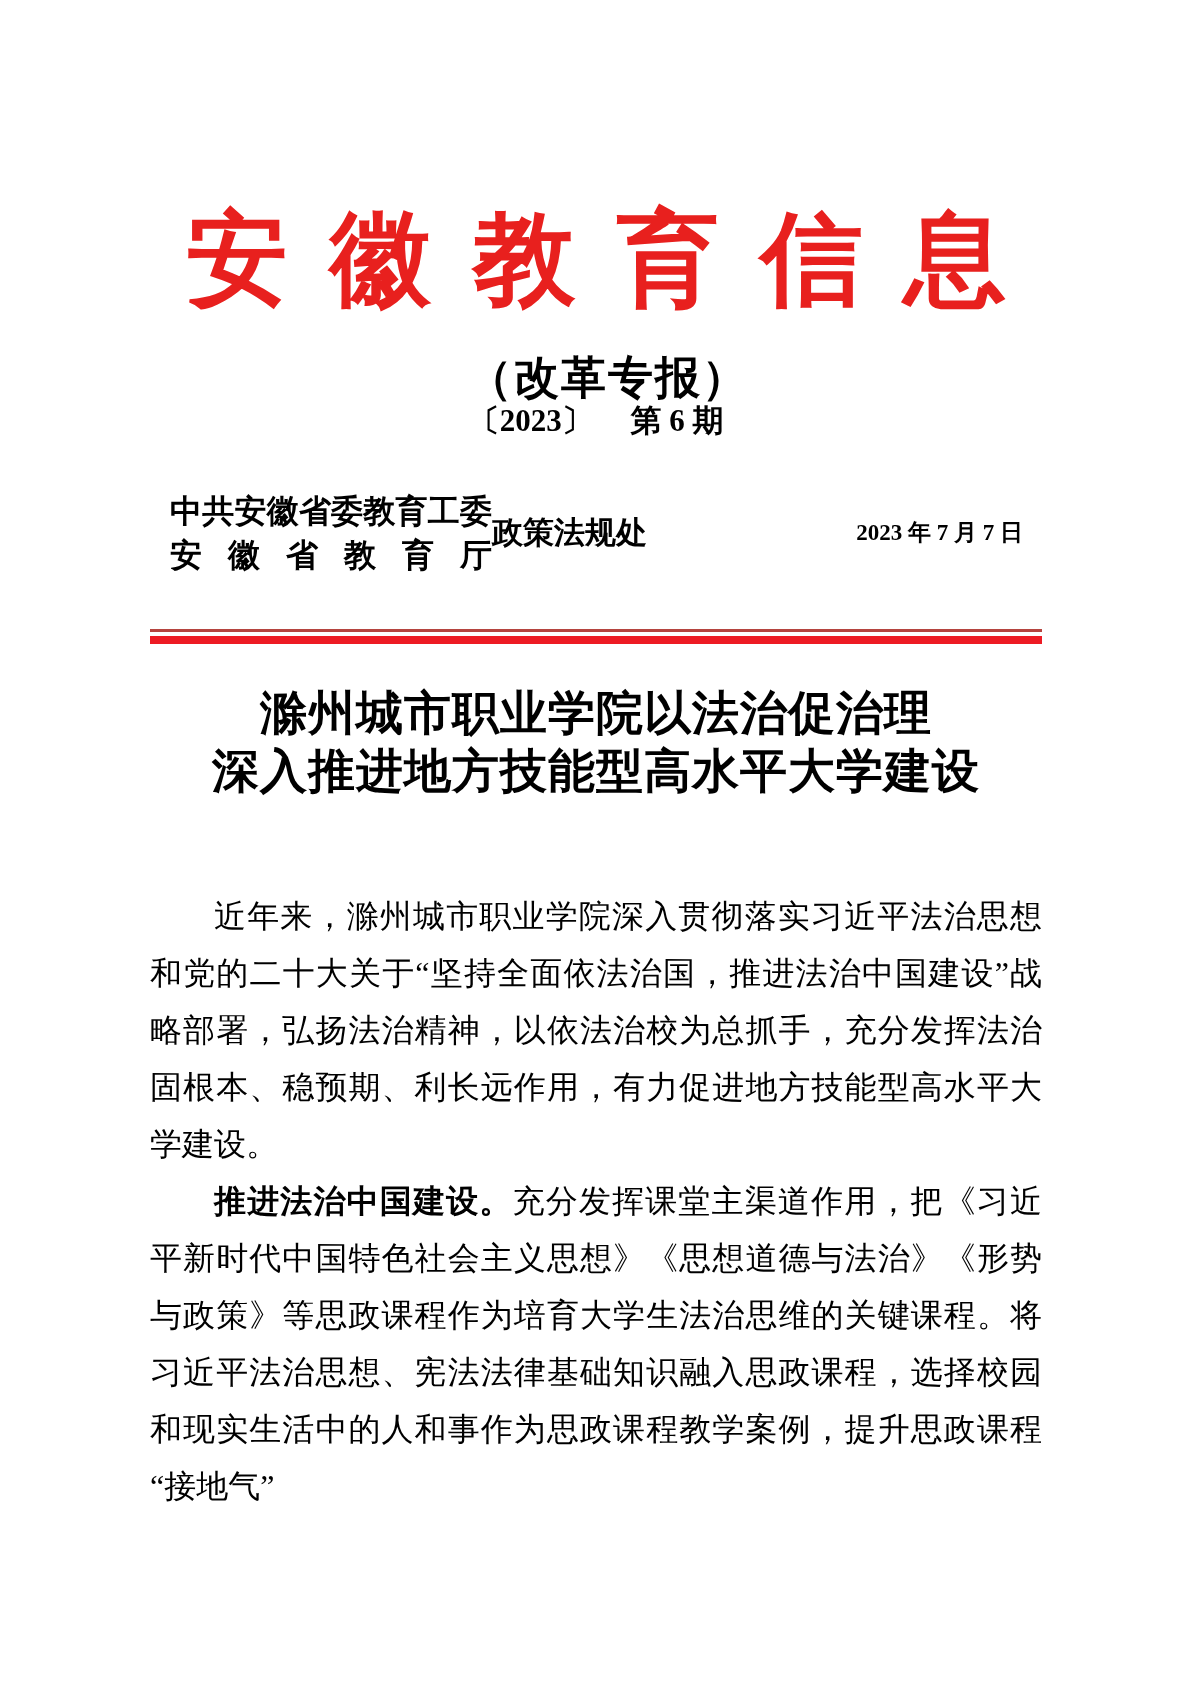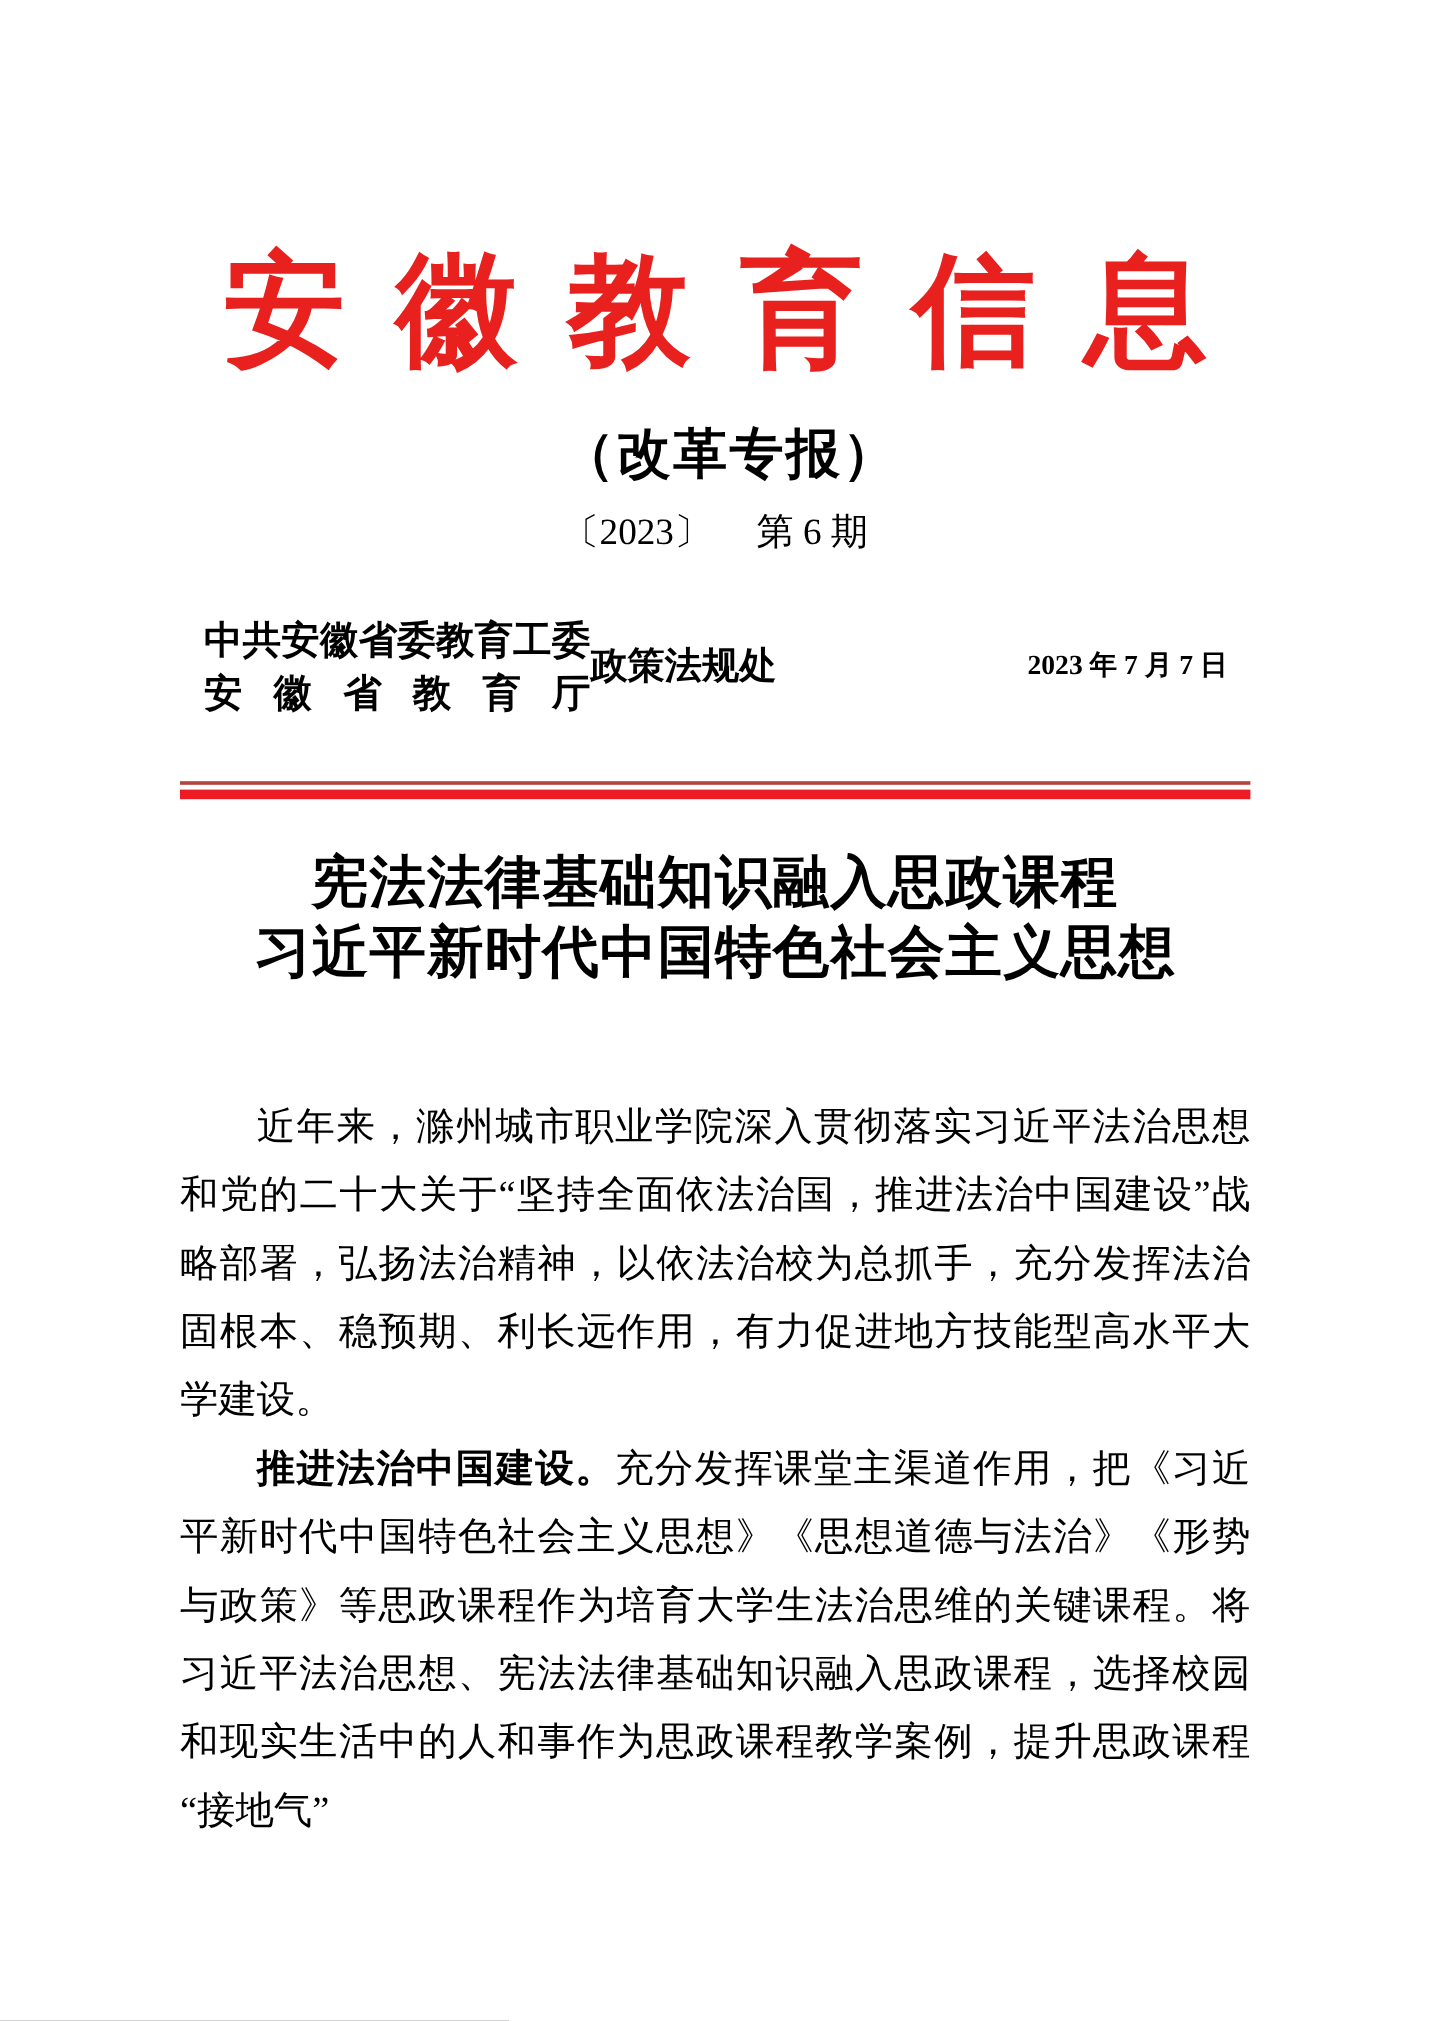--- a/index.html
+++ b/index.html
@@ -37,25 +37,24 @@
     margin-top: 40px;
     text-align: center;
     font-size: 45px;
     line-height: 1.1;
     font-weight: 600;
     font-family: "Liberation Sans", "DejaVu Sans", sans-serif;
     letter-spacing: 2px;
     padding-left: 24px;
   }
   .issue-line {
-    margin-top: 22px;
     text-align: center;
     font-size: 31px;
     line-height: 36px;
-    font-weight: normal;
+    font-weight: bold;
   }
   .issue-line .issue-no { margin-left: 30px; }
   
   .issuer-row {
     display: flex;
     align-items: center;
     margin-top: 50px;
     font-weight: bold;
     font-size: 32px;
   }
@@ -159,22 +158,22 @@
       <div class="date">2023 年 7 月 7 日</div>
     </div>
 
     <div class="rule-wrap">
       <div class="rule-thin" style="background-color: rgb(181, 68, 63);"></div>
       <div class="rule-gap"></div>
       <div class="rule-thick" style="background-color: rgb(237, 27, 36);"></div>
     </div>
 
     <div class="article-title">
-      <div>宪法法律基础知识融入思政课程</div>
-      <div>习近平新时代中国特色社会主义思想</div>
+      <div>滁州城市职业学院以法治促治理</div>
+      <div>深入推进地方技能型高水平大学建设</div>
     </div>
 
     <div class="body-text">
       <p>
         <span>近年来，滁州城市职业学院深入贯彻落实习近平法治思想和党的二十大关于“坚持全面依法治国，推进法治中国建设”战略部署，弘扬法治精神，以依法治校为总抓手，充分发挥法治固根本、稳预期、利长远作用，有力促进地方技能型高水平大学建设。</span>
       </p>
       <p>
         <span class="para-lead">推进法治中国建设。</span><span>充分发挥课堂主渠道作用，把《习近平新时代中国特色社会主义思想》《思想道德与法治》《形势与政策》等思政课程作为培育大学生法治思维的关键课程。将习近平法治思想、宪法法律基础知识融入思政课程，选择校园和现实生活中的人和事作为思政课程教学案例，提升思政课程“接地气”</span>
       </p>
     </div>

